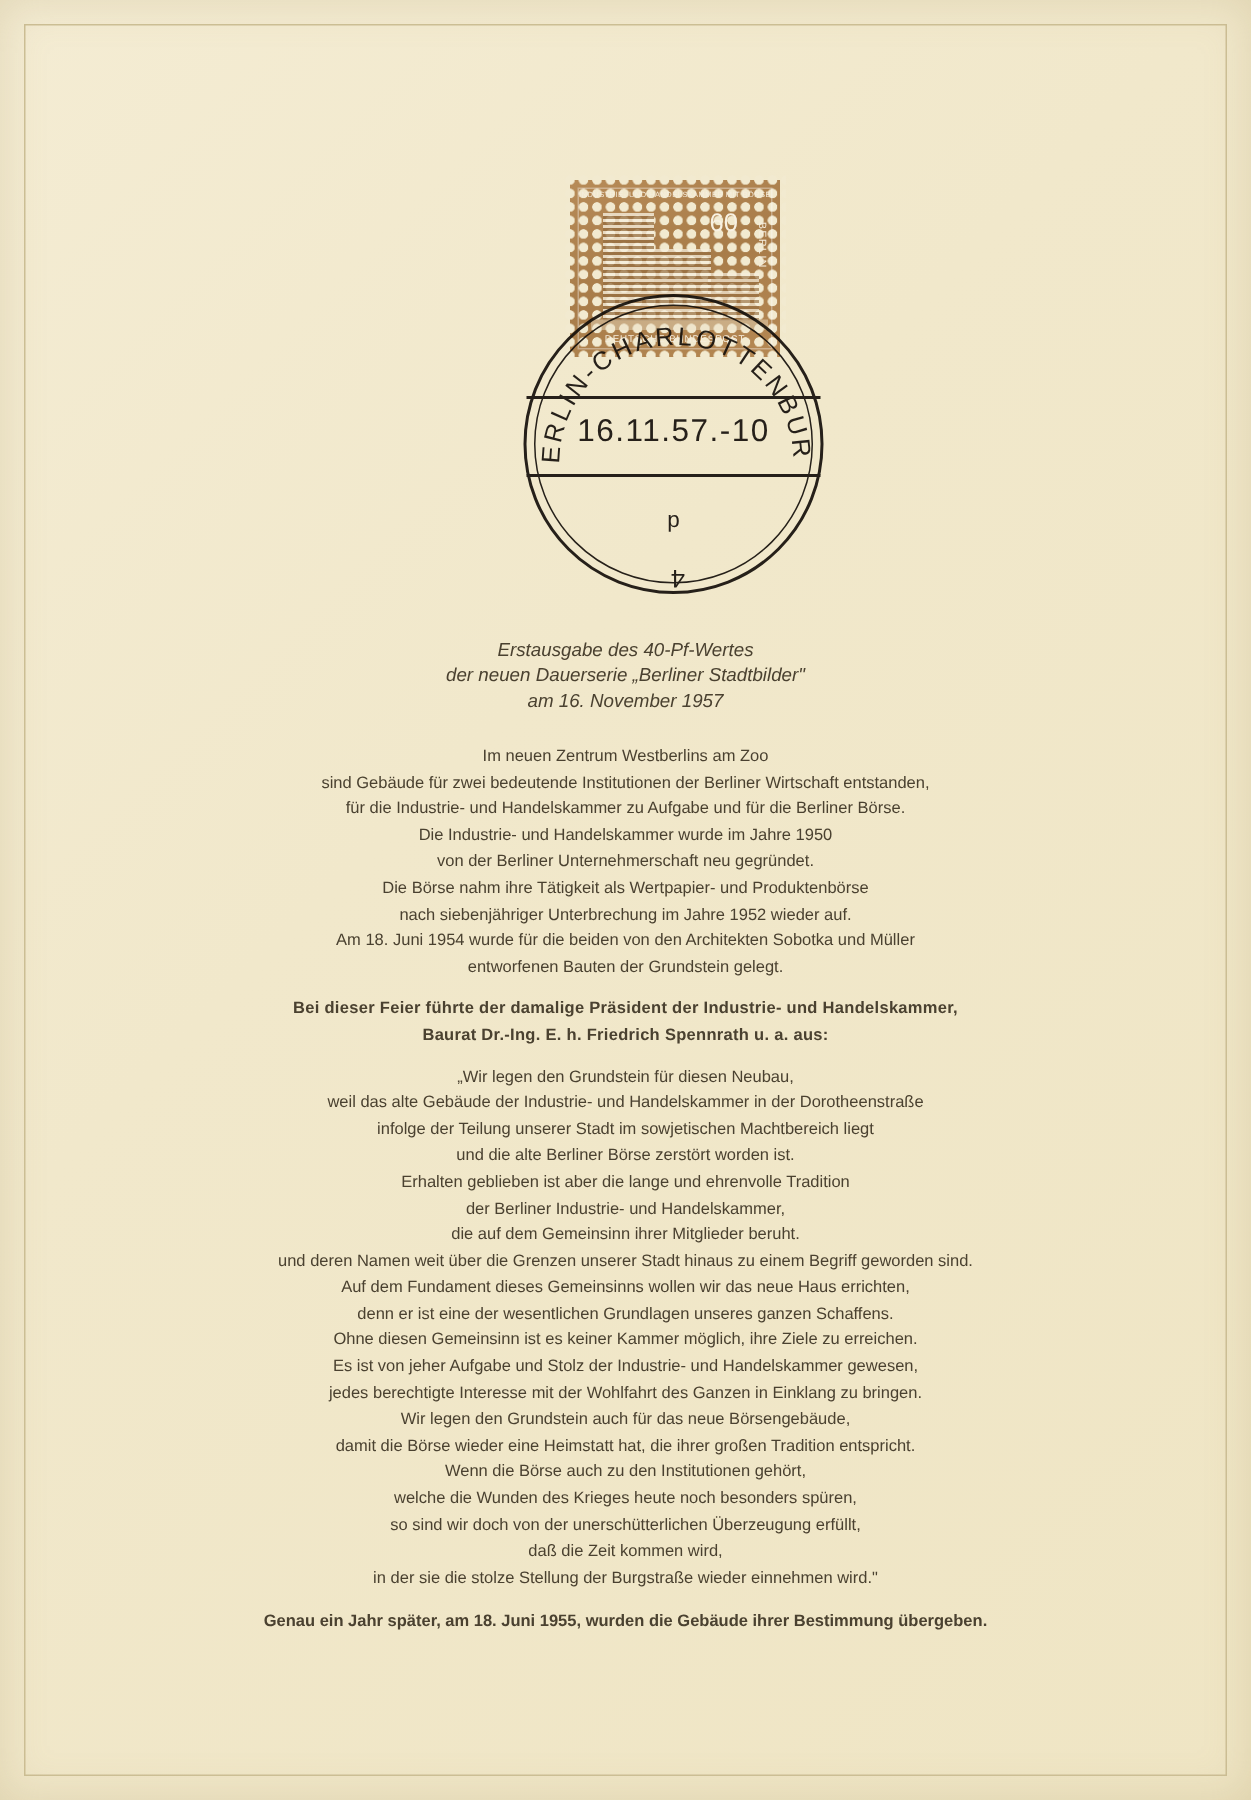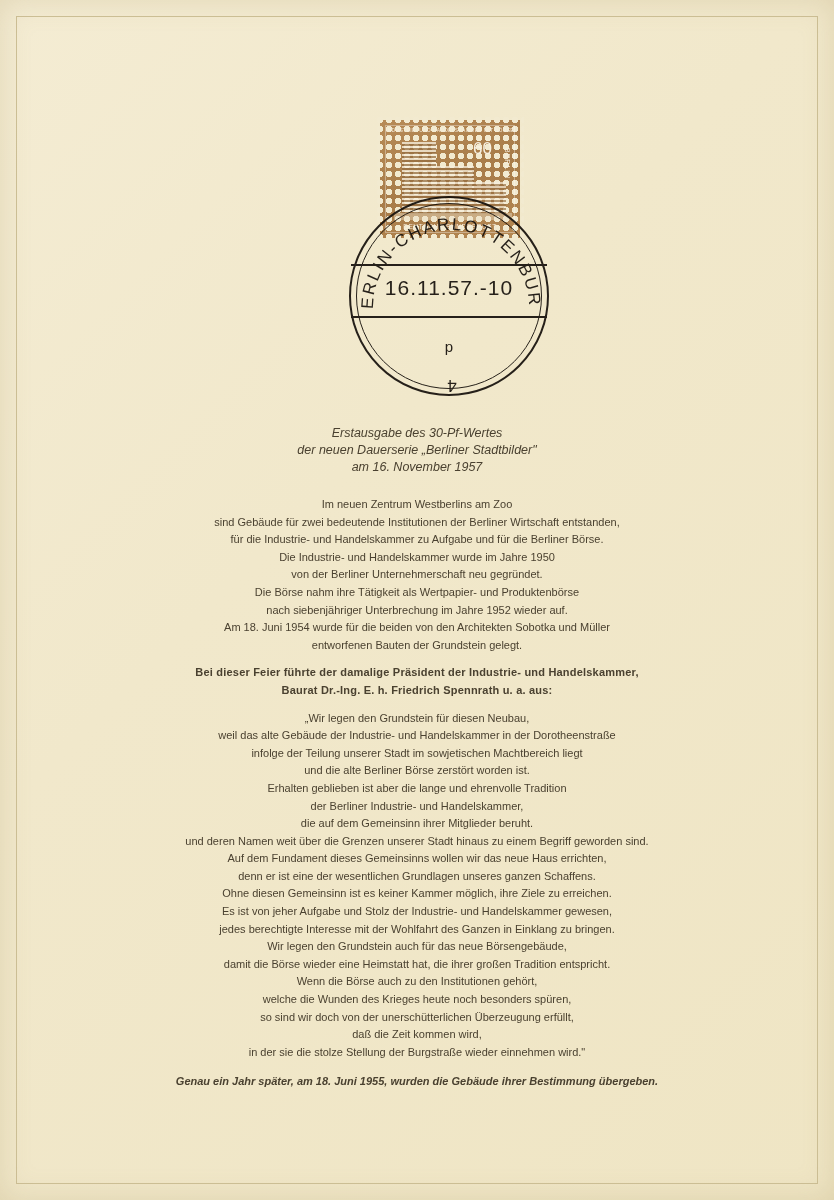--- a/index.html
+++ b/index.html
@@ -224,21 +224,20 @@
     color: #4a4130;
     margin: 0 0 10px 0;
   }
   .para.bold {
     font-weight: bold;
     letter-spacing: 0.2px;
   }
   .para.final {
     font-weight: bold;
     margin-top: 12px;
-    font-style: italic;
   }
   .line { display: block; }
 </style>
 </head>
 <body>
 
 <div class="sheet">
   <div class="border-frame"></div>
 
   <div class="stamp-area">
@@ -273,21 +272,21 @@
         </text>
       </svg>
       <div class="pm-date">16.11.57.-10</div>
       <div class="pm-p">p</div>
     </div>
   </div>
 
   <div class="textblock">
 
     <div class="headline">
-      <span class="line">Erstausgabe des 30-Pf-Wertes</span>
+      <span class="line">Erstausgabe des 40-Pf-Wertes</span>
       <span class="line">der neuen Dauerserie „Berliner Stadtbilder"</span>
       <span class="line">am 16. November 1957</span>
     </div>
 
     <div class="para" id="p1">
         <span class="line">Im neuen Zentrum Westberlins am Zoo</span>
         <span class="line">sind Gebäude für zwei bedeutende Institutionen der Berliner Wirtschaft entstanden,</span>
         <span class="line">für die Industrie- und Handelskammer zu Aufgabe und für die Berliner Börse.</span>
         <span class="line">Die Industrie- und Handelskammer wurde im Jahre 1950</span>
         <span class="line">von der Berliner Unternehmerschaft neu gegründet.</span>

